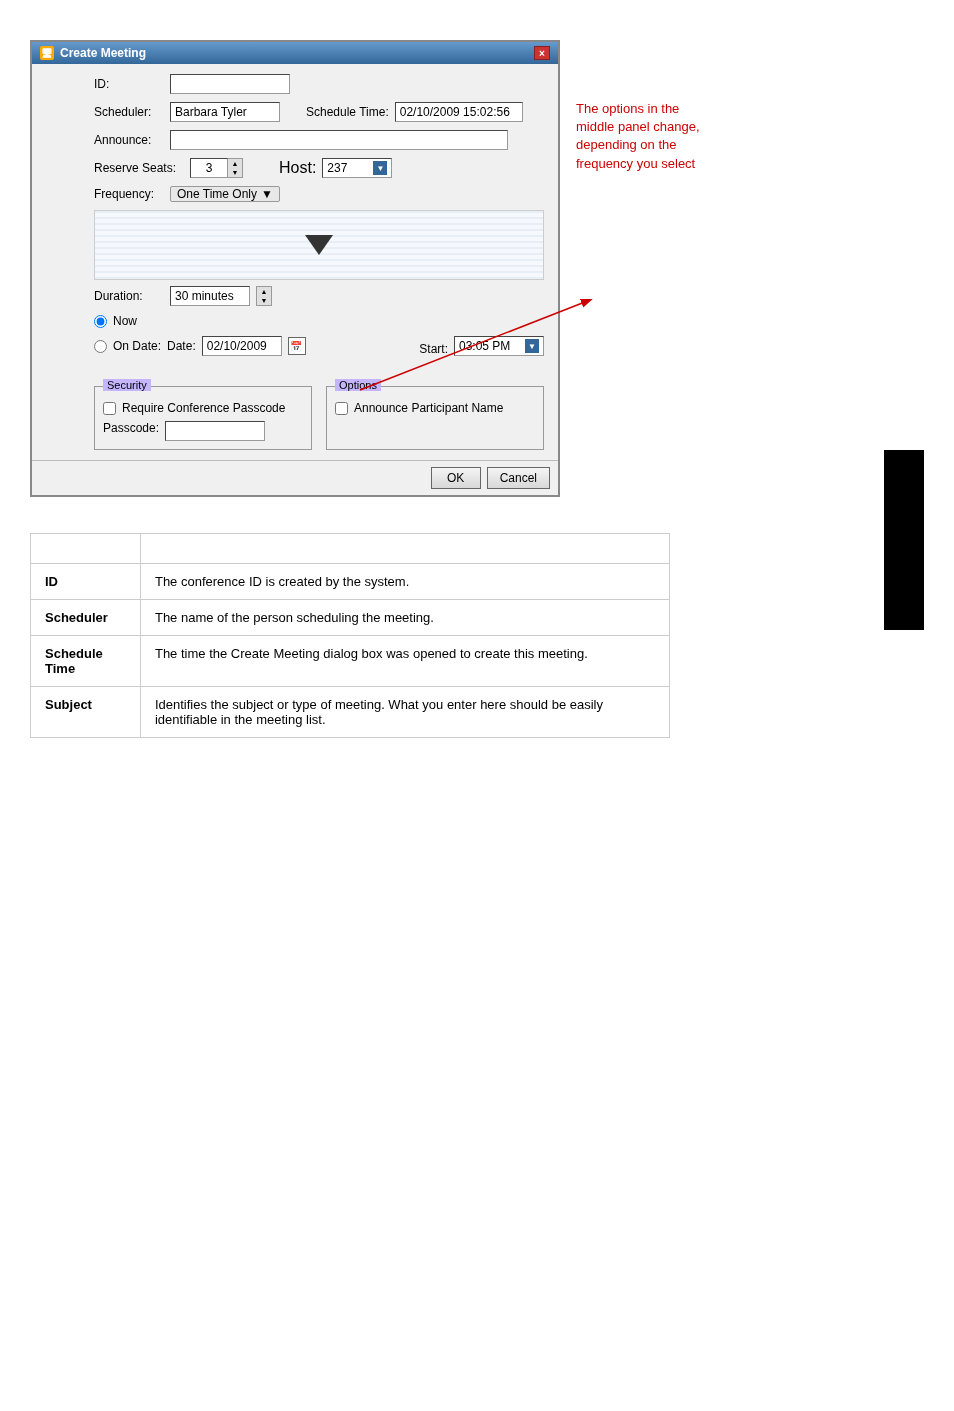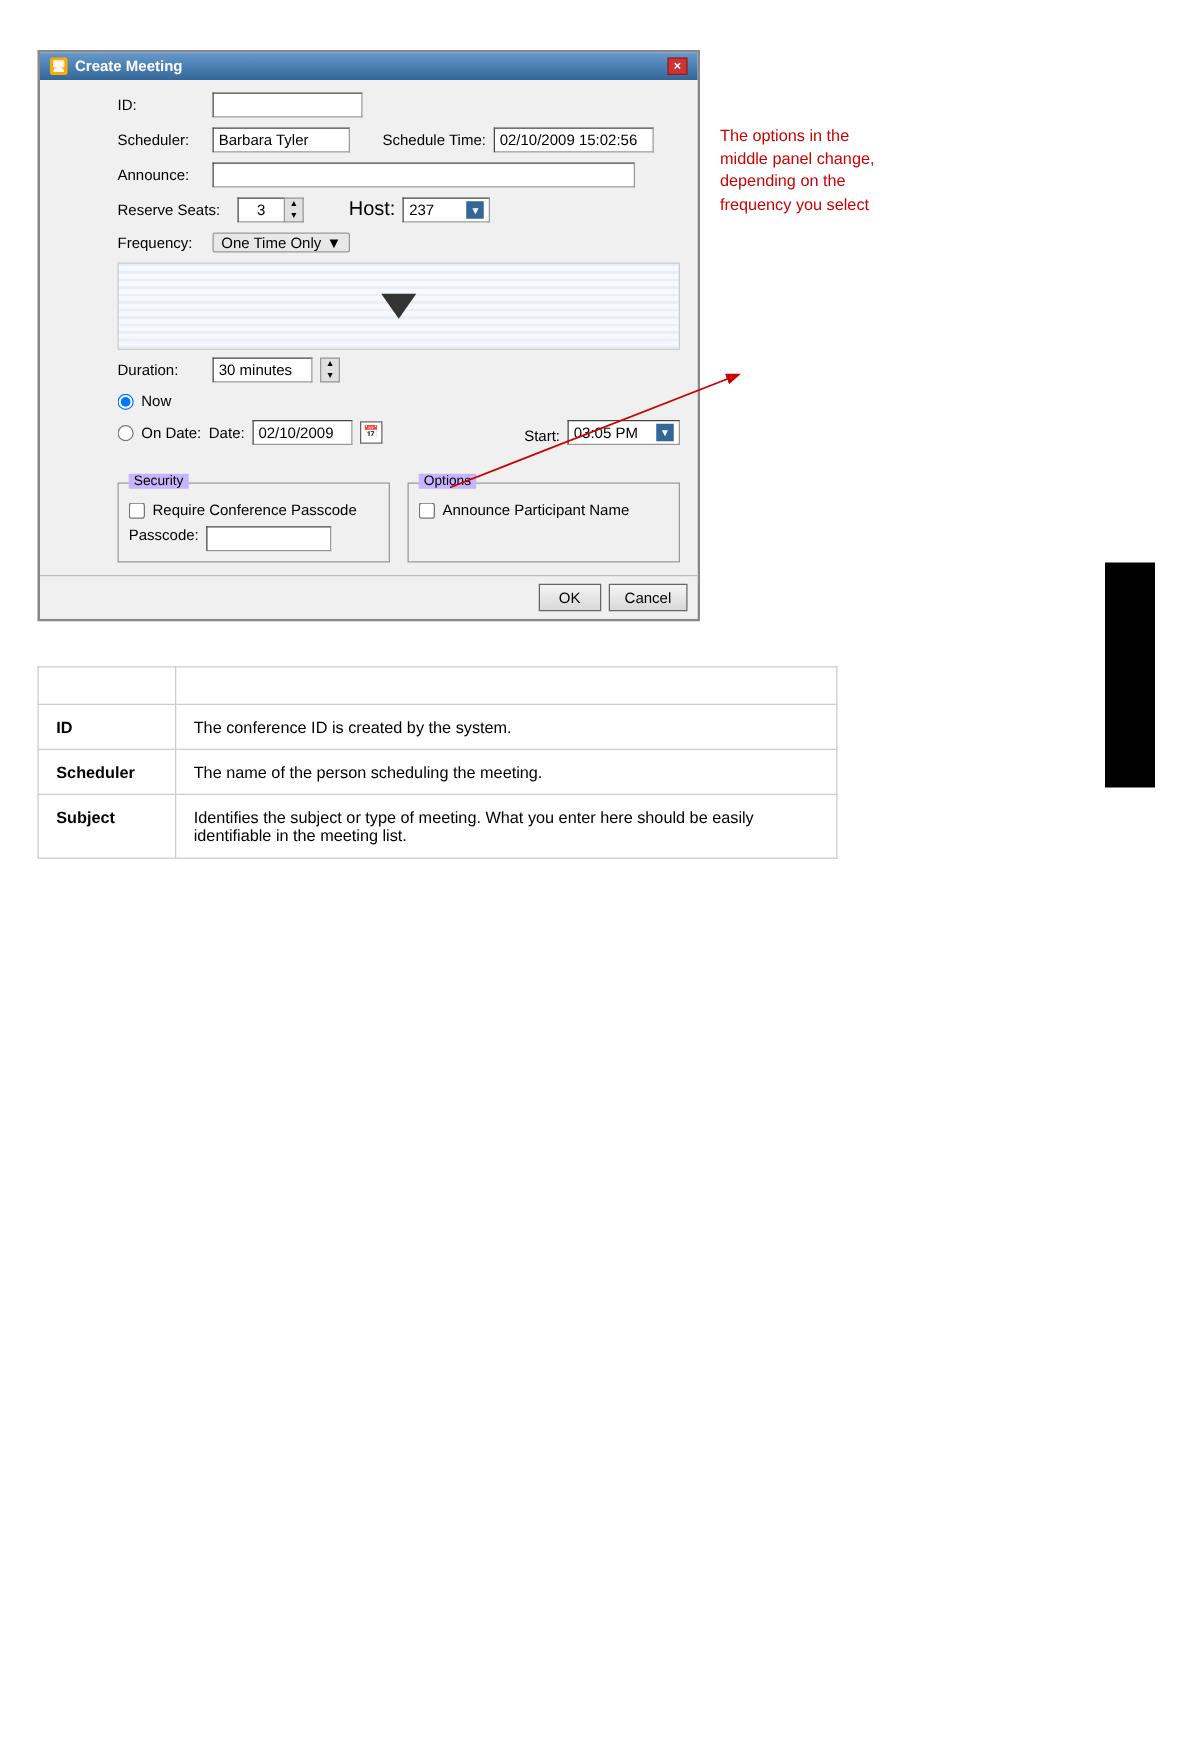--- a/index.html
+++ b/index.html
@@ -482,19 +482,23 @@
       </tr>
       <tr>
         <td class="col-term">ID</td>
         <td class="col-def">The conference ID is created by the system.</td>
       </tr>
       <tr>
         <td class="col-term">Scheduler</td>
         <td class="col-def">The name of the person scheduling the meeting.</td>
       </tr>
       <tr>
+        <td class="col-term">Schedule<br>Time</td>
+        <td class="col-def">The time the Create Meeting dialog box was opened to create this meeting.</td>
+      </tr>
+      <tr>
         <td class="col-term">Subject</td>
         <td class="col-def">Identifies the subject or type of meeting. What you enter here should be easily identifiable in the meeting list.</td>
       </tr>
     </tbody>
   </table>
 
 </div>
 
 </body></html>

